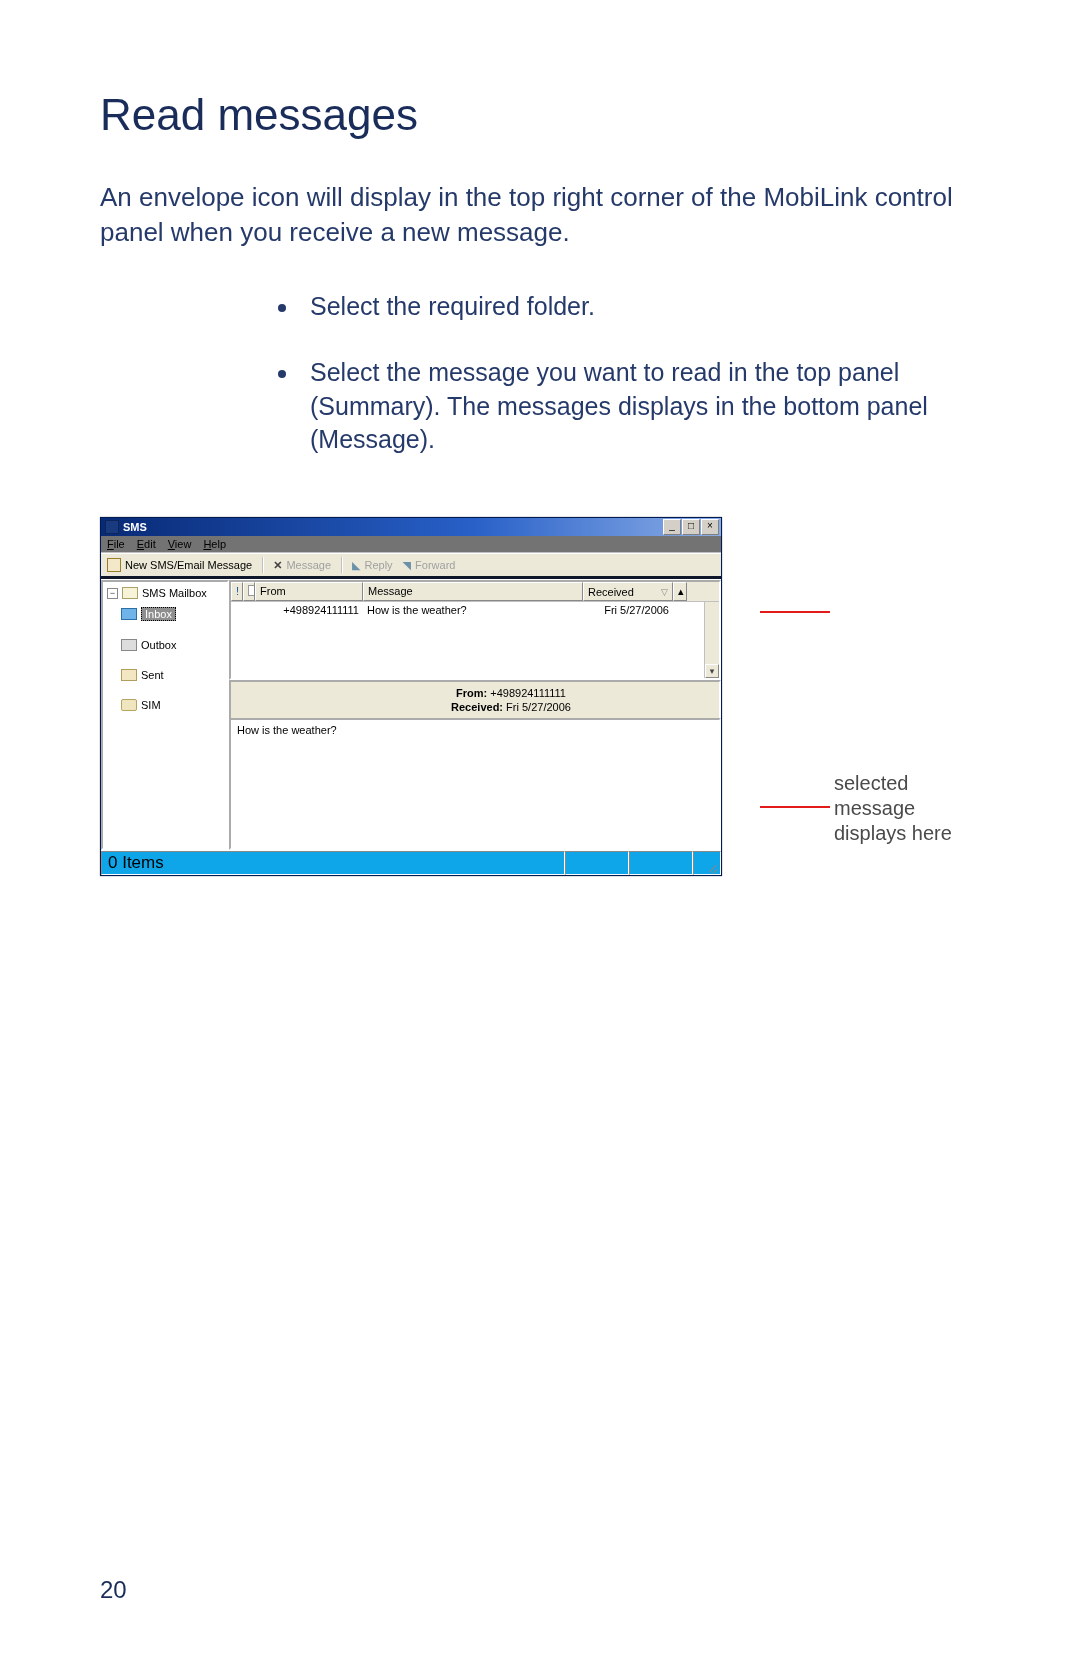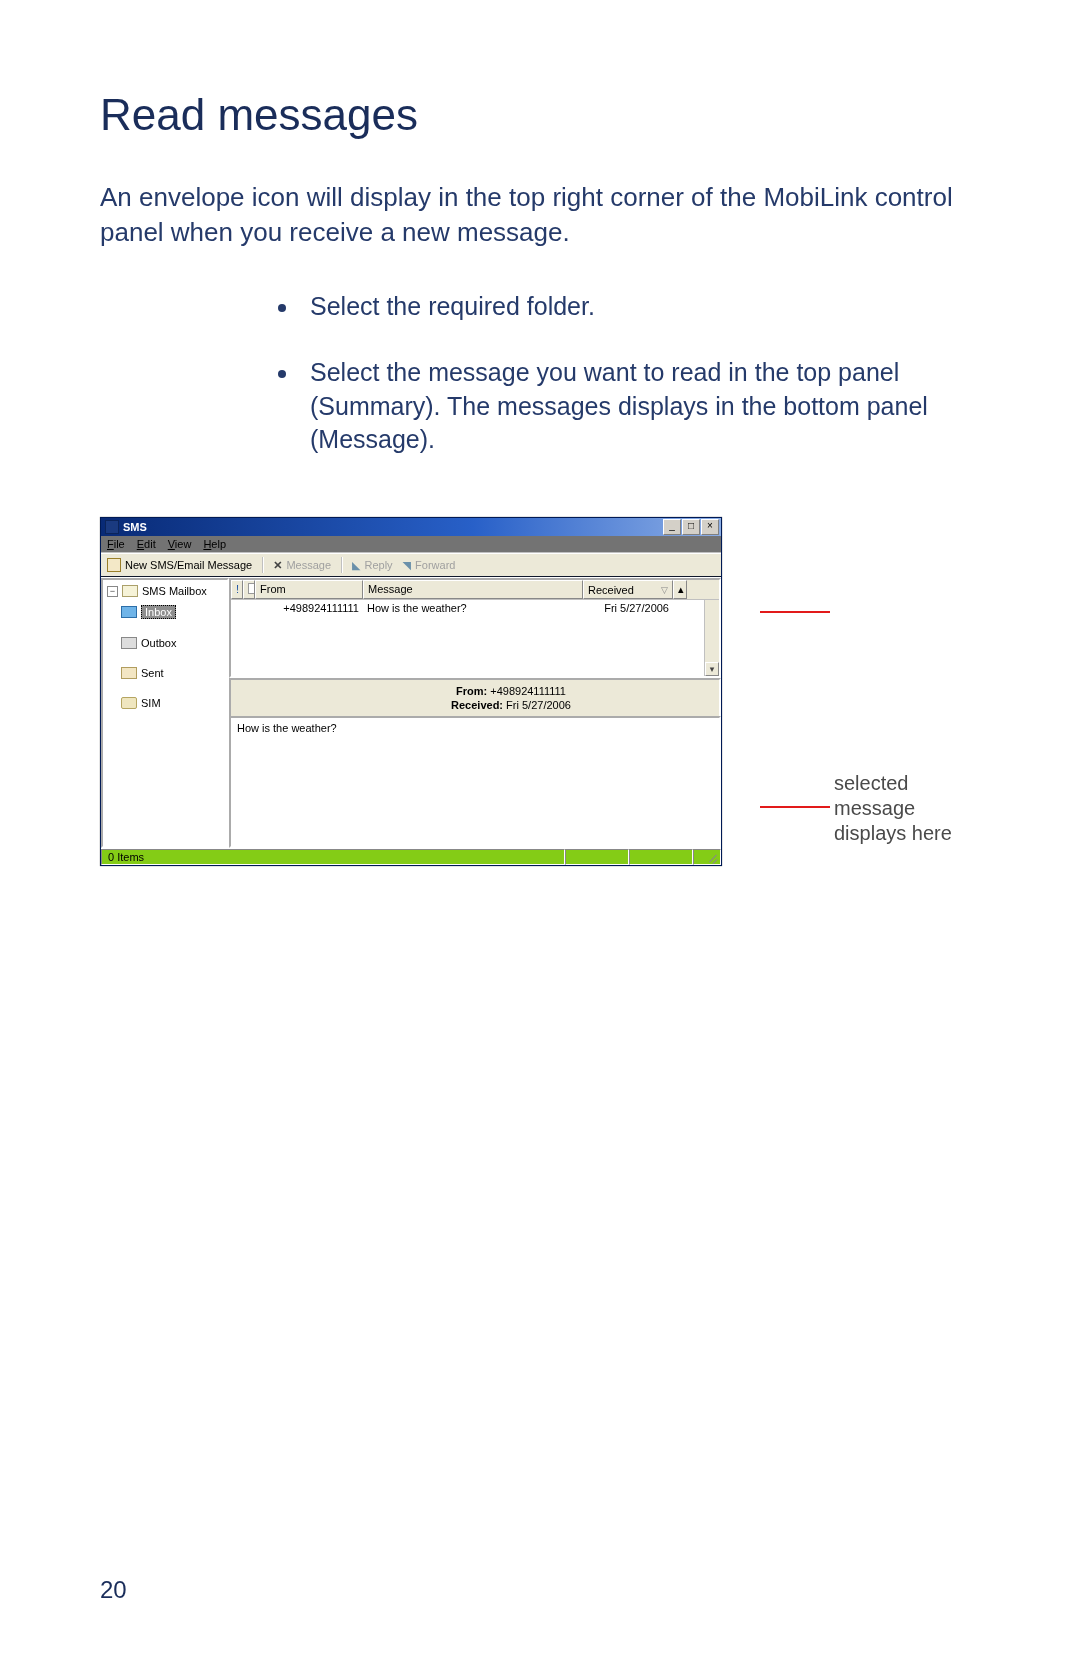--- a/index.html
+++ b/index.html
@@ -91,21 +91,21 @@
     display: flex; gap: 12px;
     border-bottom: 1px solid #c0c0c0;
   }
   .menuitem { color: #000; }
   .menuitem u { text-decoration: underline; }
   .toolbar {
     background: #ece9d8;
     padding: 3px 6px;
     display: flex; gap: 10px; align-items: center;
     border-top: 1px solid #fff;
-    border-bottom: 1px solid #0f172a;
+    border-bottom: 3px solid #0f172a;
   }
   .tb-btn { display: inline-flex; align-items: center; gap: 4px; color: #000; }
   .tb-btn.disabled { color: #a0a0a0; }
   .tb-sep { width: 1px; height: 16px; background: #c0c0c0; box-shadow: 1px 0 #fff; }
   .tb-icon { width: 12px; height: 12px; display: inline-block; }
   .icon-env { background: #f3e8c7; border: 1px solid #9a7f2a; }
   .icon-x { color: #444; font-weight: bold; }
   .icon-person { color: #6a90aa; }
   .content-grid {
     display: grid;
@@ -186,24 +186,24 @@
   .detail-body {
     border: 2px inset #fff;
     background: #fff;
     color: #000;
     flex: 1;
     padding: 4px 6px;
     font-size: 11px;
     box-sizing: border-box;
   }
   .statusbar {
-    background: #84cc16;
+    background: #0ea5e9;
     border-top: 1px solid #fff;
     display: flex;
-    font-size: 11px;
+    font-size: 17px;
     color: #000;
   }
   .status-cell {
     border: 1px solid;
     border-color: #888 #fff #fff #888;
     padding: 1px 6px;
   }
   .status-cell.first { flex: 1; }
   .status-cell.mini { width: 50px; }
   .status-cell.grip { width: 14px; position: relative; }

